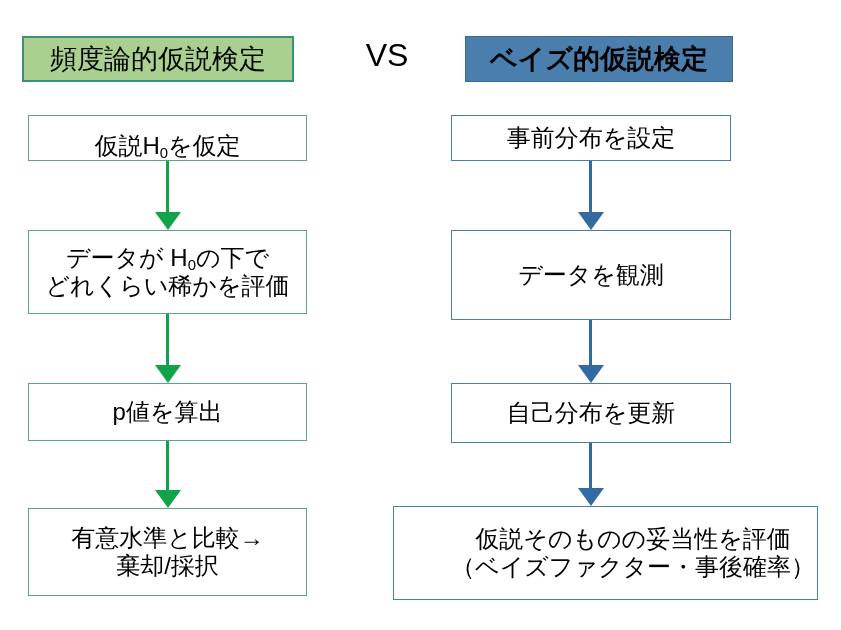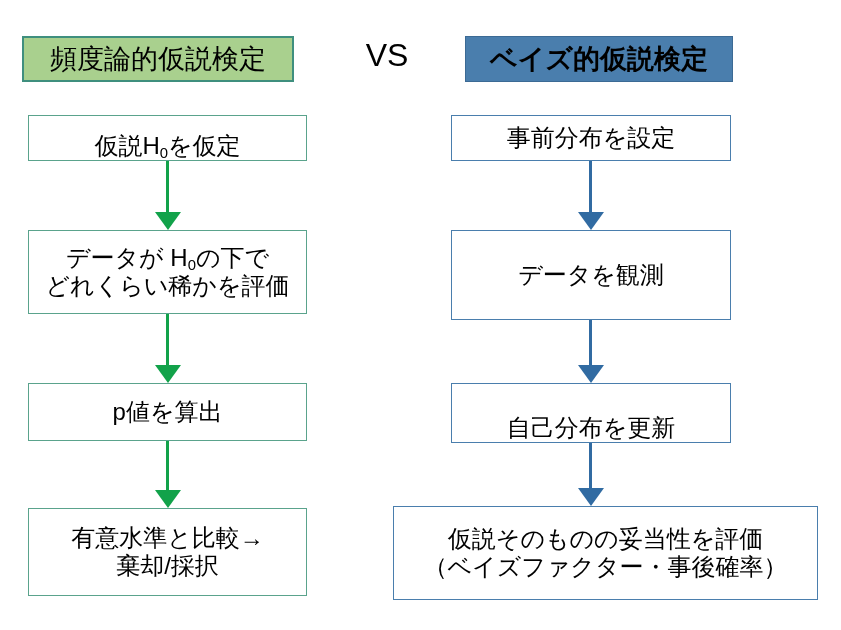--- a/index.html
+++ b/index.html
@@ -99,22 +99,22 @@
 
   
   #box-l1 { left: 28px; top: 115px;  width: 279px; height: 46px; align-items: flex-end; }
   #box-l2 { left: 28px; top: 230px;  width: 279px; height: 84px; }
   #box-l3 { left: 28px; top: 383px;  width: 279px; height: 58px; }
   #box-l4 { left: 28px; top: 508px;  width: 279px; height: 88px; }
 
   
   #box-r1 { left: 451px; top: 115px; width: 280px; height: 46px; }
   #box-r2 { left: 451px; top: 230px; width: 280px; height: 90px; }
-  #box-r3 { left: 451px; top: 383px; width: 280px; height: 60px; align-items: flex-end; }
-  #box-r4 { left: 393px; top: 506px; width: 425px; height: 94px; }
+  #box-r3 { left: 451px; top: 383px; width: 280px; height: 60px; }
+  #box-r4 { left: 393px; top: 506px; width: 425px; height: 94px; justify-content: flex-end; }
 
   
   .arrow {
     position: absolute;
     width: 26px;
   }
   .arrow .shaft {
     position: absolute;
     left: 11px;
     top: 0;

